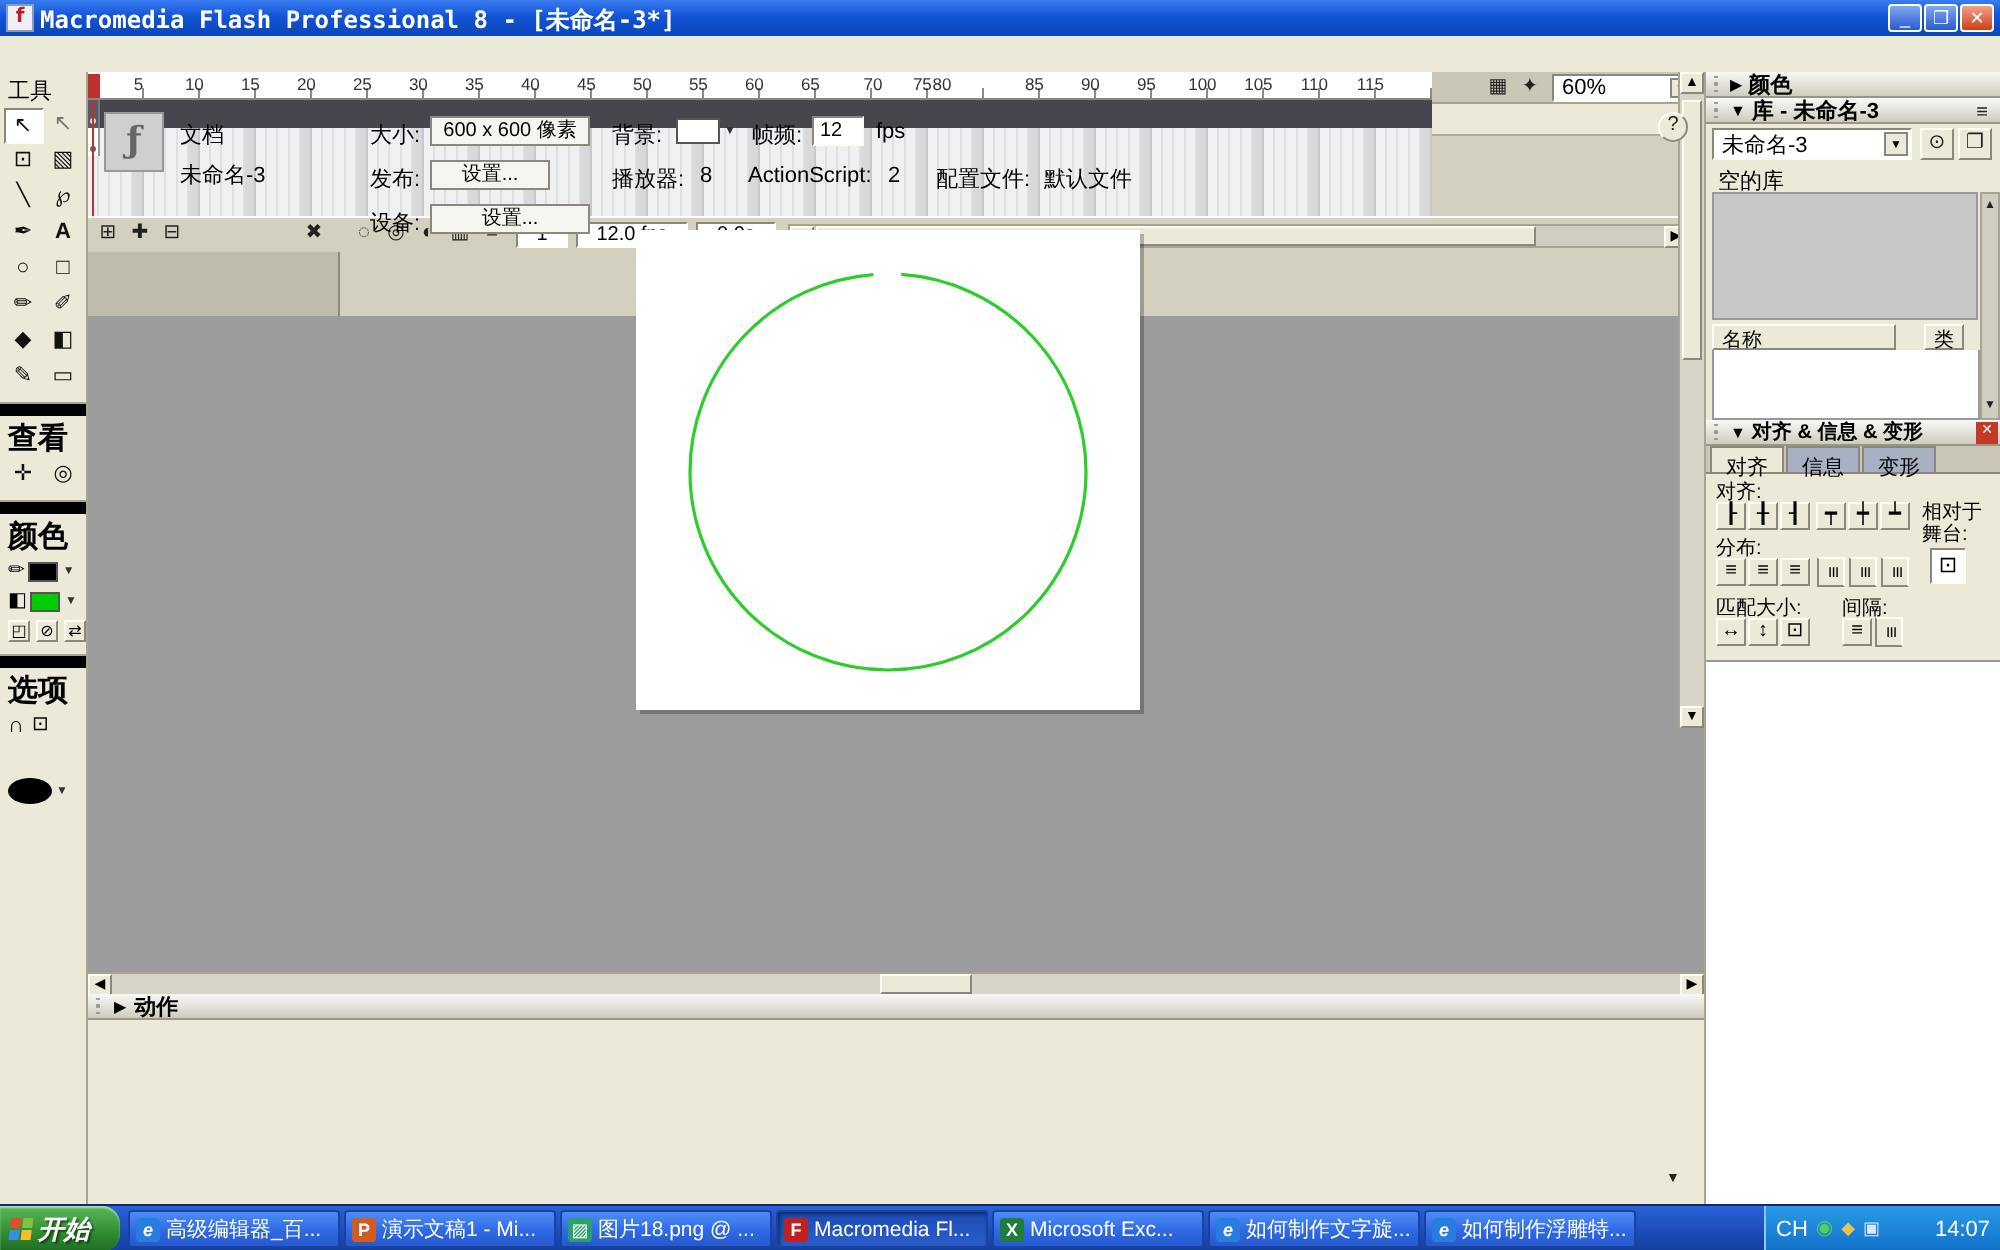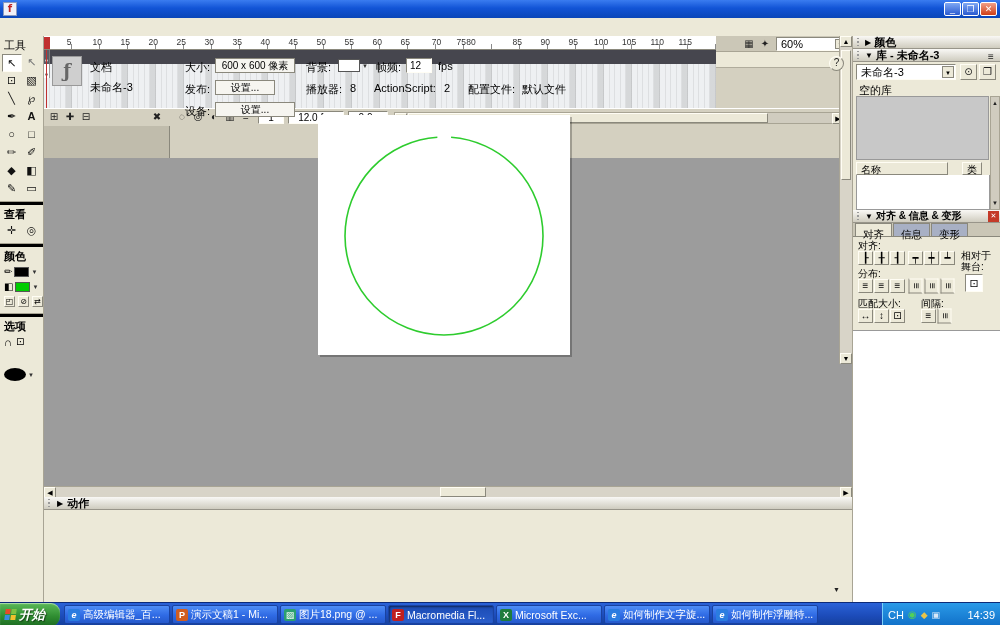--- a/index.html
+++ b/index.html
@@ -18,21 +18,21 @@
   
   .titlebar{left:0;top:0;width:1000px;height:18px;background:linear-gradient(180deg,#3a7cf0 0%,#1254d6 45%,#0a46b8 100%)}
   .title{left:20px;top:2px;color:#fff;font:bold 12px "DejaVu Sans Mono",monospace;white-space:nowrap}
   .winbtn{top:2px;width:17px;height:14px;border:1px solid #fff;border-radius:2px;color:#fff;font-size:9px;line-height:12px;text-align:center;background:linear-gradient(#7fa8f4,#2a5ad0)}
   .winbtn.cls{background:linear-gradient(#f0a088,#cf3f18)}
   
   .menubar{left:0;top:18px;width:1000px;height:18px;background:#ece9d8;border-bottom:1px solid #b8b4a4;display:flex;align-items:center;padding-left:2px}
   .mitem{padding:0 8px;height:16px;line-height:16px}
   
   .toolpanel{left:0;top:36px;width:44px;height:566px;background:#ece9d8;border-right:1px solid #a8a494}
-  .tslabel{font-weight:bold;font-size:11px;padding:2px 0 0 4px;border-top:3px solid #000000;box-shadow:0 -1px 0 #a8a494}
+  .tslabel{font-weight:bold;font-size:15px;padding:2px 0 0 4px;border-top:6px solid #000000;box-shadow:0 -1px 0 #a8a494}
   .tgrid{display:grid;grid-template-columns:20px 20px;justify-content:center}
   .tool{width:20px;height:18px;text-align:center;line-height:17px;font-size:11px;color:#111}
   .tool.active{background:#fff;border:1px solid;border-color:#8a887c #fffdf4 #fffdf4 #8a887c}
   .crow{display:flex;align-items:center;padding-left:4px;gap:2px;height:15px}
   .swatch{width:15px;height:10px;border:1px solid #555}
   .ddm{font-size:6px;color:#333}
   .mini{width:11px;height:11px;font-size:8px;line-height:9px;text-align:center}
   
   .center{left:44px;top:36px;width:808px;height:566px}
   .tabsrow{left:0;top:0;width:808px;height:16px;background:#cbc7b7;border-bottom:1px solid #a8a494;display:flex}
@@ -92,20 +92,21 @@
   .tico{width:12px;height:12px;border-radius:2px;font-size:9px;line-height:12px;text-align:center;color:#fff;flex:none;font-weight:bold}
   .tray{left:882px;top:0;width:118px;height:23px;background:linear-gradient(180deg,#2a9ae8,#1070c8);border-left:1px solid #7cd0f8;display:flex;align-items:center;gap:4px;padding:0 5px;color:#fff}
 </style>
 </head>
 <body>
 
 <div id="app">
 
   <div class="p titlebar">
     <span class="p" style="left:3px;top:2px;width:14px;height:14px;background:#f0f0f8;border:1px solid #8a9ac0;color:#c02020;font:bold 10px/12px 'DejaVu Sans',sans-serif;text-align:center">f</span>
+    <span class="p title">Macromedia Flash Professional 8 - [未命名-3*]</span>
     <span class="p winbtn" style="right:39px">_</span>
     <span class="p winbtn" style="right:21px">❐</span>
     <span class="p winbtn cls" style="right:3px">✕</span>
   </div>
 
   <div class="menubar">
     <span class="mitem">文件(F)</span>
     <span class="mitem">编辑(E)</span>
     <span class="mitem">视图(V)</span>
     <span class="mitem">插入(I)</span>
@@ -446,17 +447,17 @@
     </div>
     <div class="task" style="left:712px">
       <span class="tico" style="background:#2a7de0;font-style:italic">e</span>
       <span>如何制作浮雕特...</span>
     </div>
     <div class="p tray">
       <span>CH</span>
       <span style="color:#52d058;font-size:10px">◉</span>
       <span style="color:#e8c44a;font-size:9px">◆</span>
       <span style="color:#d8e8f8;font-size:9px">▣</span>
-      <span style="margin-left:auto">14:39</span>
+      <span style="margin-left:auto">14:07</span>
     </div>
   </div>
 
 </div>
 
 </body></html>

